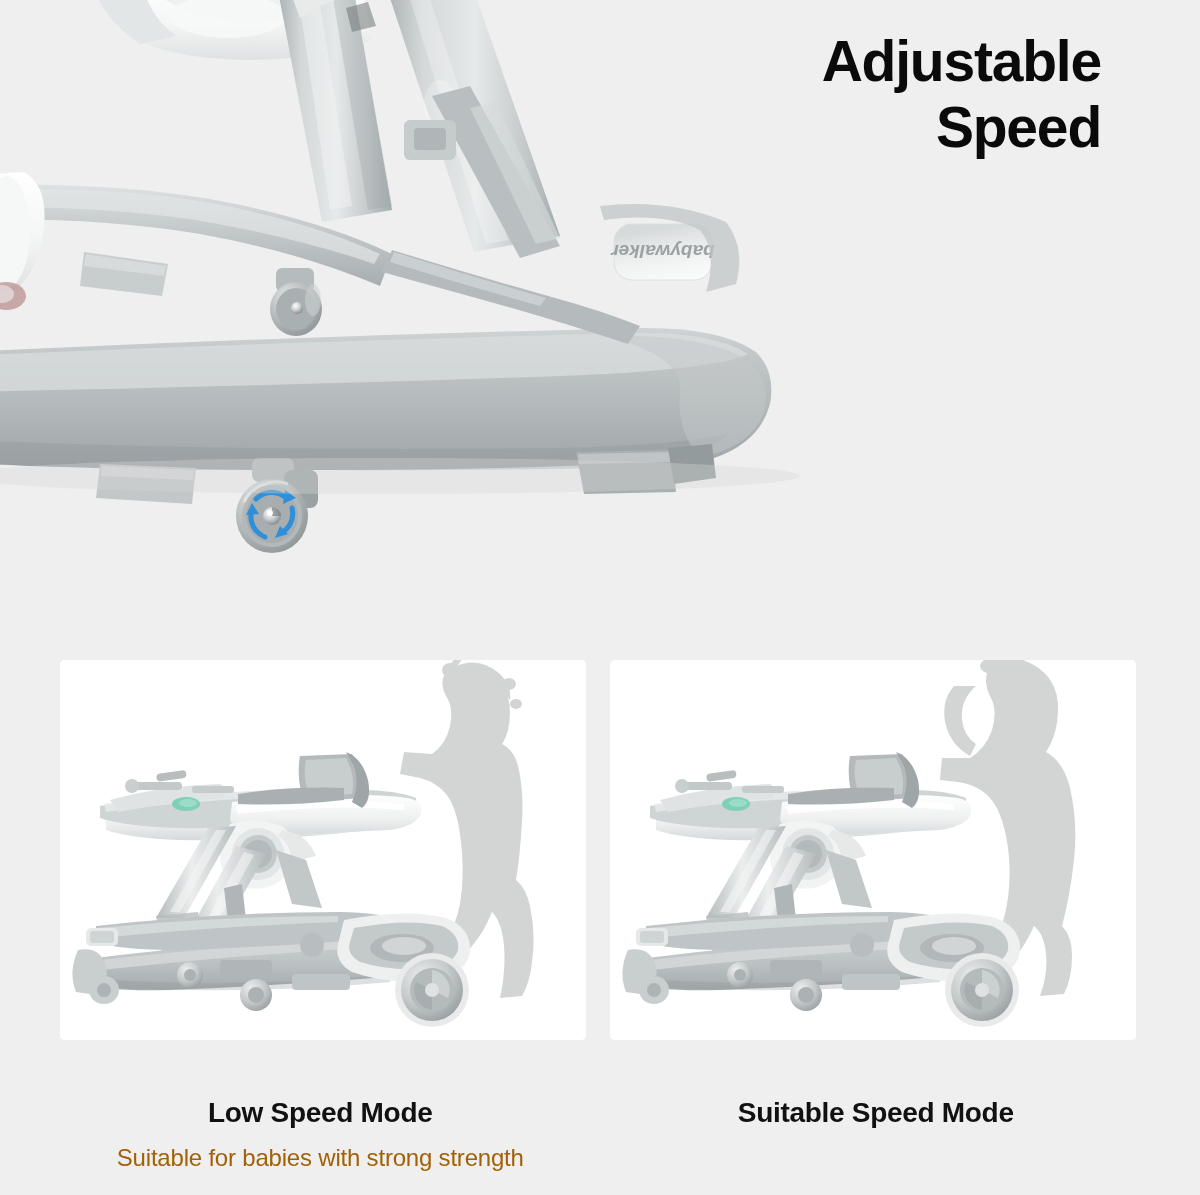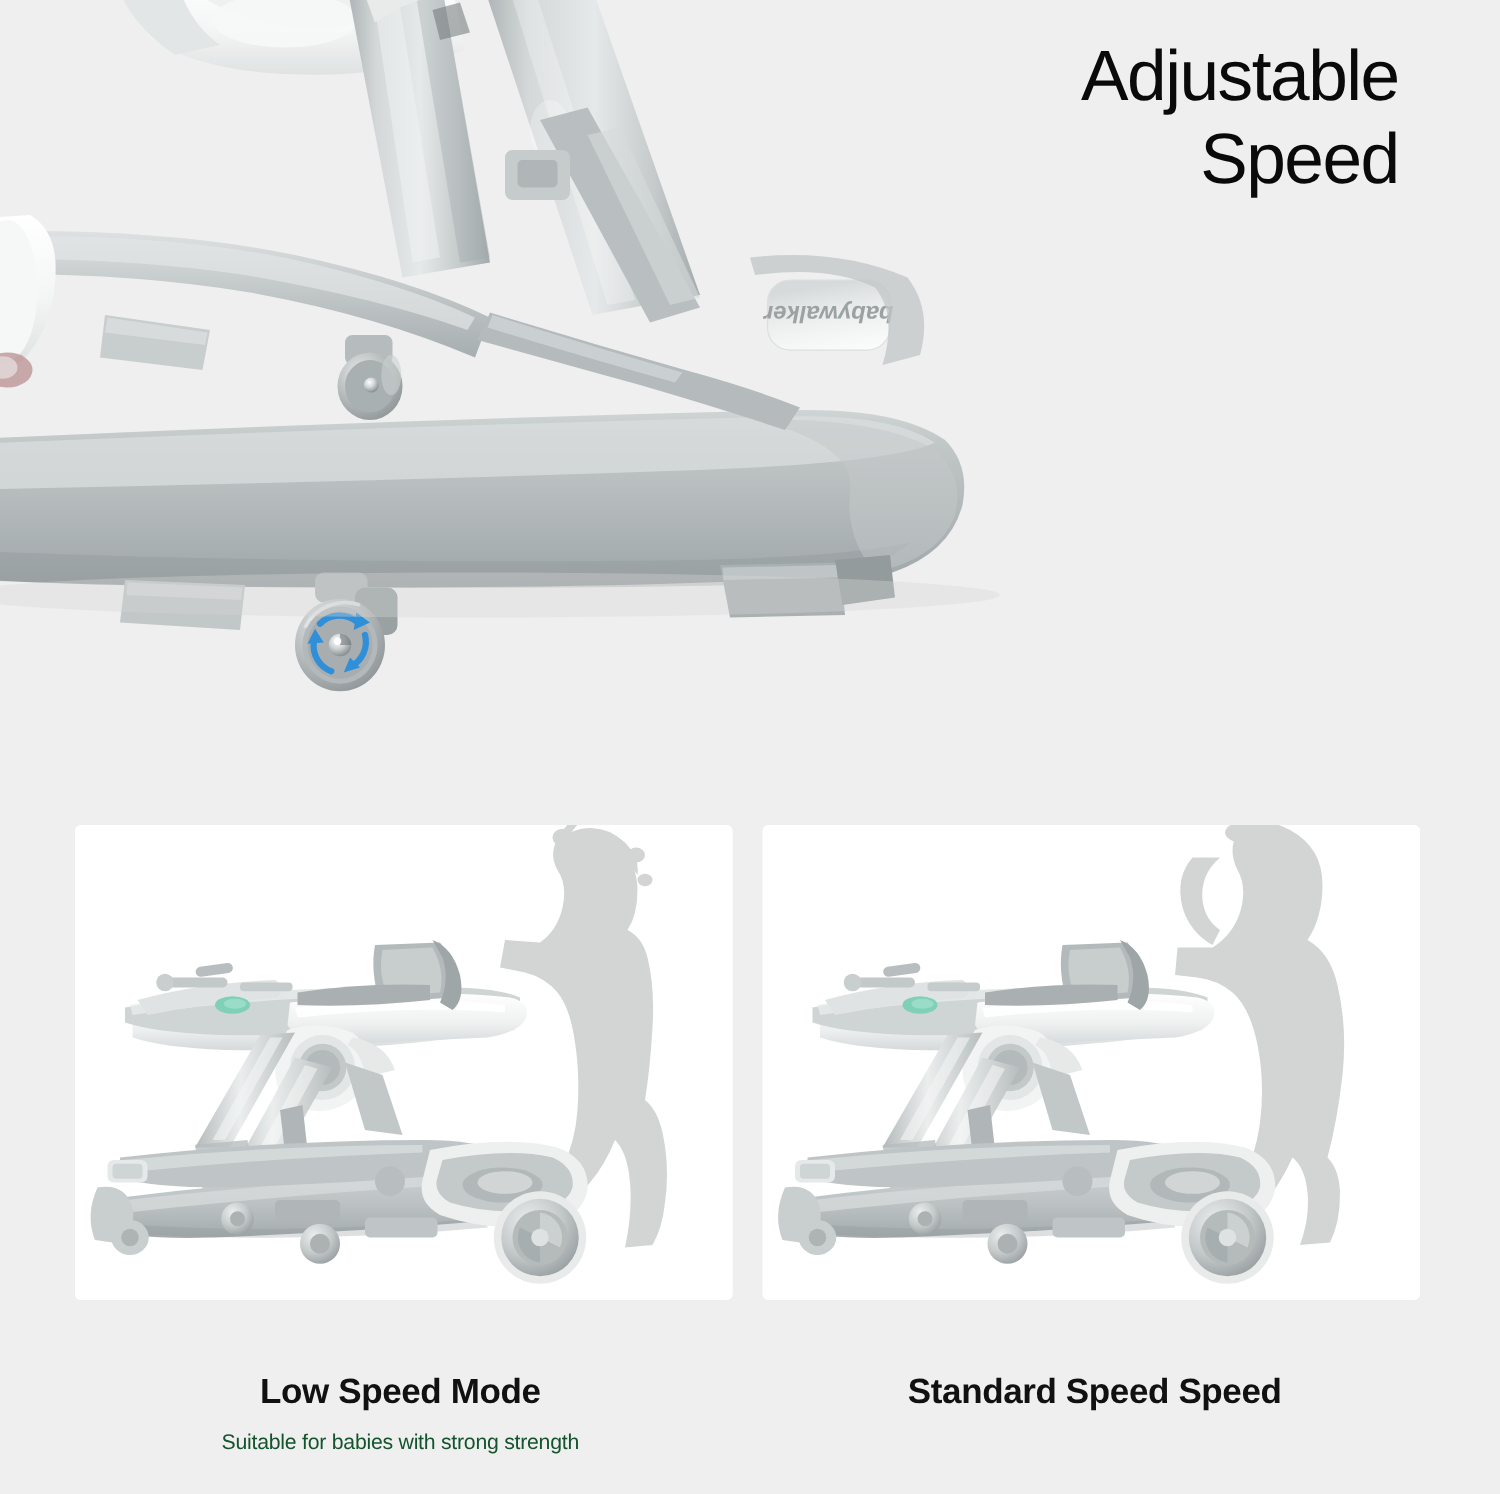--- a/index.html
+++ b/index.html
@@ -10,45 +10,45 @@
     overflow:hidden;position:relative;
   }
   #stage{position:absolute;inset:0;background:#efefef;}
 
   
   .hero{position:absolute;left:0;top:0;width:1200px;height:648px;overflow:hidden;background:#efefef;}
   .hero svg{position:absolute;left:0;top:0;}
 
   
   .heading{
-    position:absolute;right:81px;top:28px;
+    position:absolute;right:99px;top:28px;
     text-align:right;
     font-size:57px;line-height:1.16;
-    font-weight:normal;color:#0a0a0a;
+    font-weight:bold;color:#0a0a0a;
     letter-spacing:-1.2px;
     white-space:pre-line;
   }
 
   
   .cards{position:absolute;left:60px;top:660px;width:1076px;height:380px;display:flex;gap:24px;}
   .card{
     width:528px;height:380px;background:#ffffff;border-radius:5px;
     position:relative;overflow:hidden;
   }
   .card svg{position:absolute;left:0;top:0;}
 
   
   .captions{position:absolute;left:60px;top:1048px;width:1076px;height:110px;display:flex;gap:35px;margin-top:48px;}
   .caption{width:528px;text-align:center;}
   .caption .title{
     font-size:28px;font-weight:bold;color:#111;letter-spacing:-0.3px;
     line-height:1.2;margin:0 0 14px 0;
   }
   .caption .sub{
-    font-size:17px;font-weight:normal;color:#14532d;letter-spacing:-0.2px;
+    font-size:24px;font-weight:normal;color:#a16207;letter-spacing:-0.2px;
     line-height:1.2;margin:0;
   }
 </style>
 </head>
 <body>
 
 <div id="stage">
 
   <div class="hero">
     <svg width="1200" height="648" viewBox="0 0 1200 648" xmlns="http://www.w3.org/2000/svg">
@@ -512,17 +512,17 @@
       </svg>
     </div>
   </div>
 
   <div class="captions">
     <div class="caption">
       <p class="title">Low Speed Mode</p>
       <p class="sub">Suitable for babies with strong strength</p>
     </div>
     <div class="caption">
-      <p class="title">Standard Speed Speed</p>
+      <p class="title">Suitable Speed Mode</p>
     </div>
   </div>
 
 </div>
 
 </body></html>

